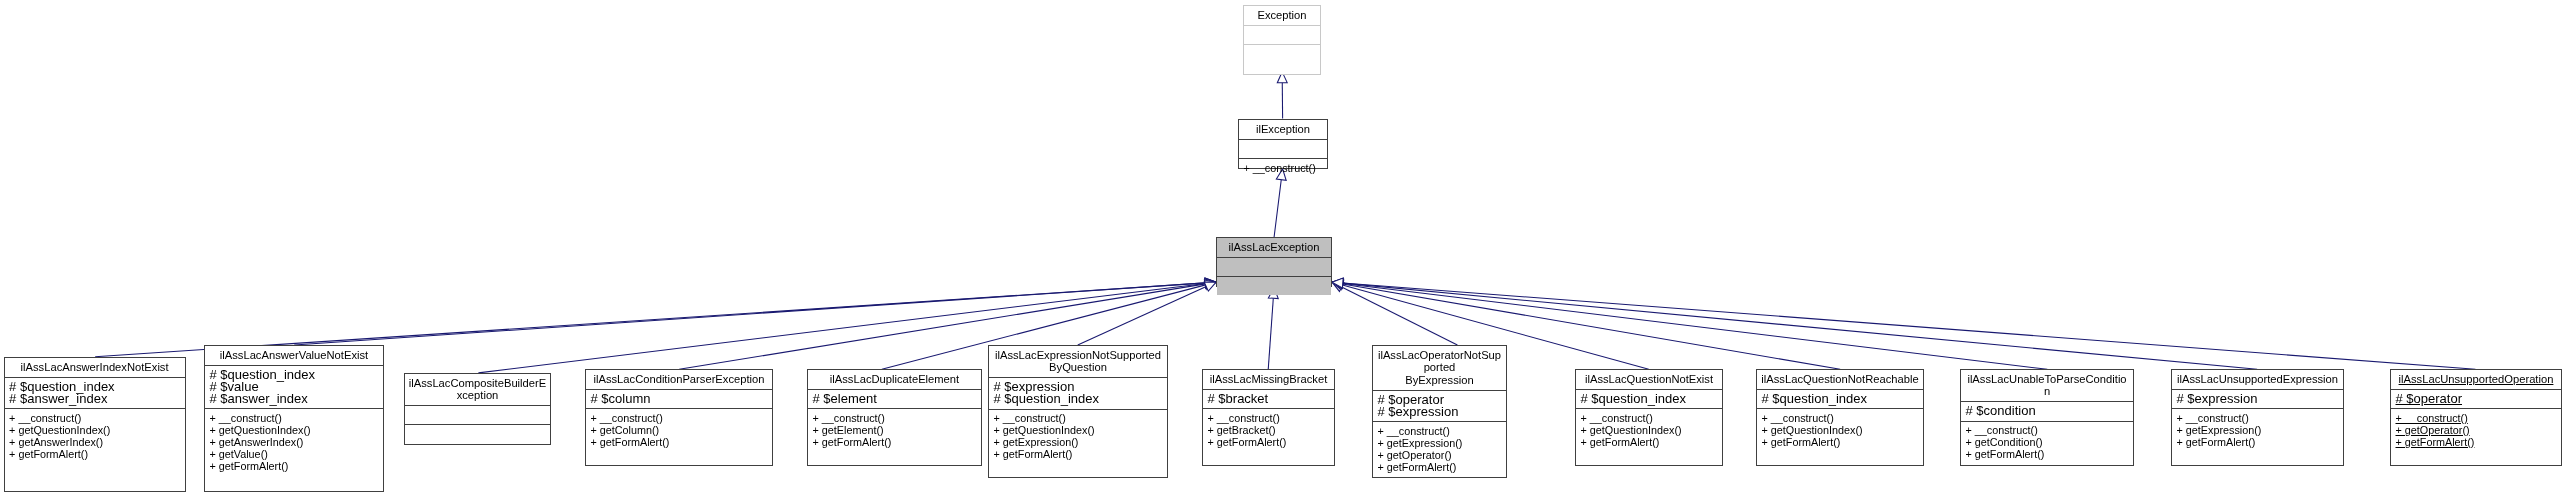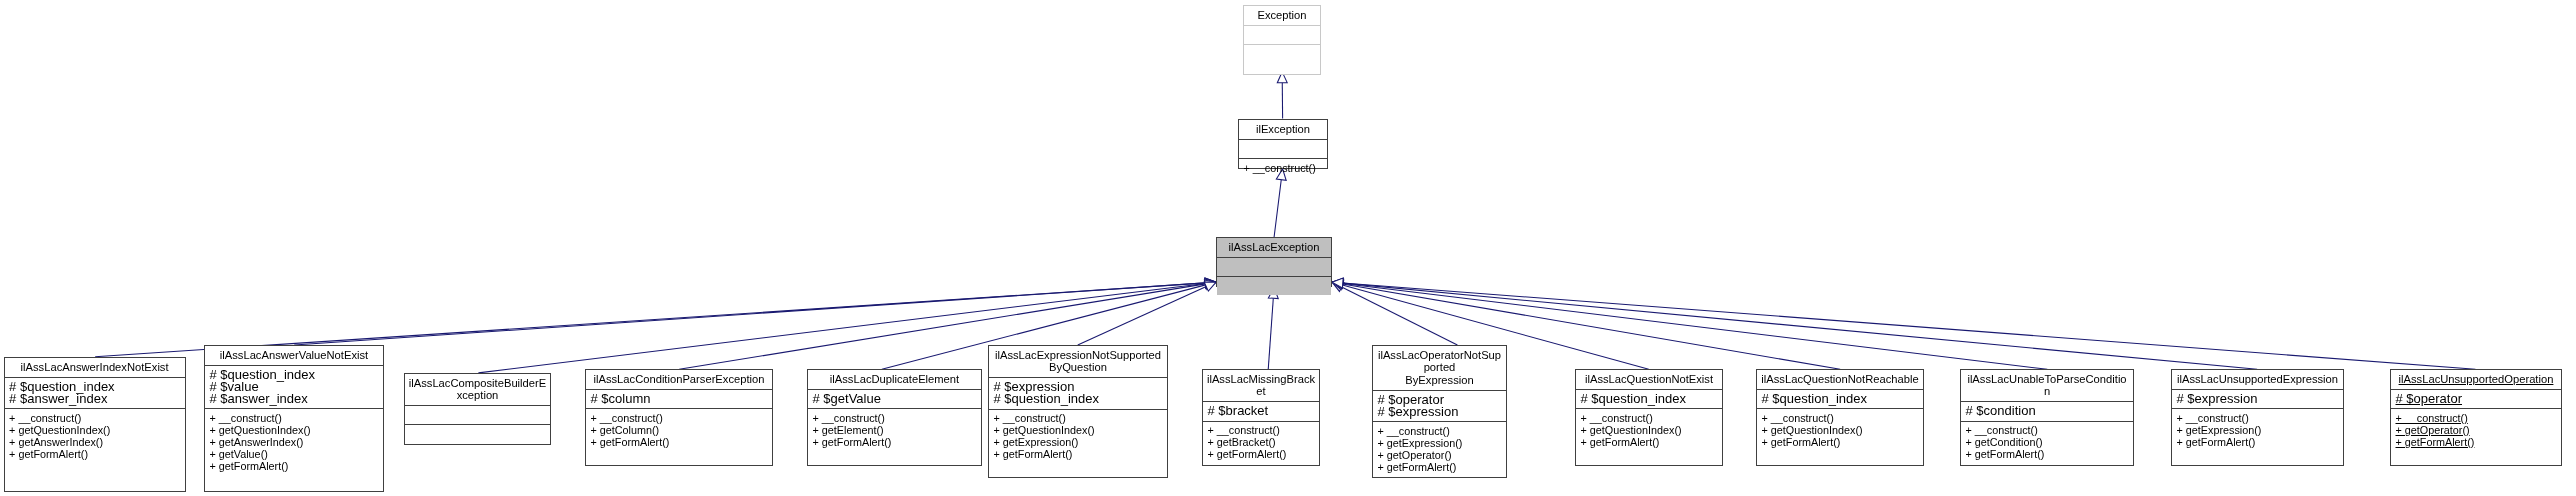--- a/index.html
+++ b/index.html
@@ -192,21 +192,21 @@
         </div>
         <div class="n-ops">
           <div class="n-row">+ __construct()</div>
           <div class="n-row">+ getColumn()</div>
           <div class="n-row">+ getFormAlert()</div>
         </div>
       </div>
       <div class="node" style="left: 807px; top: 369px; width: 175px; height: 97px;">
         <div class="n-title">ilAssLacDuplicateElement</div>
         <div class="n-attrs">
-          <div class="n-row"># $getValue</div>
+          <div class="n-row"># $element</div>
         </div>
         <div class="n-ops">
           <div class="n-row">+ __construct()</div>
           <div class="n-row">+ getElement()</div>
           <div class="n-row">+ getFormAlert()</div>
         </div>
       </div>
       <div class="node" style="left: 988px; top: 345px; width: 180px; height: 133px;">
         <div class="n-title">
           <div>ilAssLacExpressionNotSupported</div>
@@ -216,21 +216,21 @@
           <div class="n-row"># $expression</div>
           <div class="n-row"># $question_index</div>
         </div>
         <div class="n-ops">
           <div class="n-row">+ __construct()</div>
           <div class="n-row">+ getQuestionIndex()</div>
           <div class="n-row">+ getExpression()</div>
           <div class="n-row">+ getFormAlert()</div>
         </div>
       </div>
-      <div class="node" style="left: 1202px; top: 369px; width: 118px; height: 97px;">
+      <div class="node" style="left: 1202px; top: 369px; width: 133px; height: 97px;">
         <div class="n-title">ilAssLacMissingBracket</div>
         <div class="n-attrs">
           <div class="n-row"># $bracket</div>
         </div>
         <div class="n-ops">
           <div class="n-row">+ __construct()</div>
           <div class="n-row">+ getBracket()</div>
           <div class="n-row">+ getFormAlert()</div>
         </div>
       </div>

